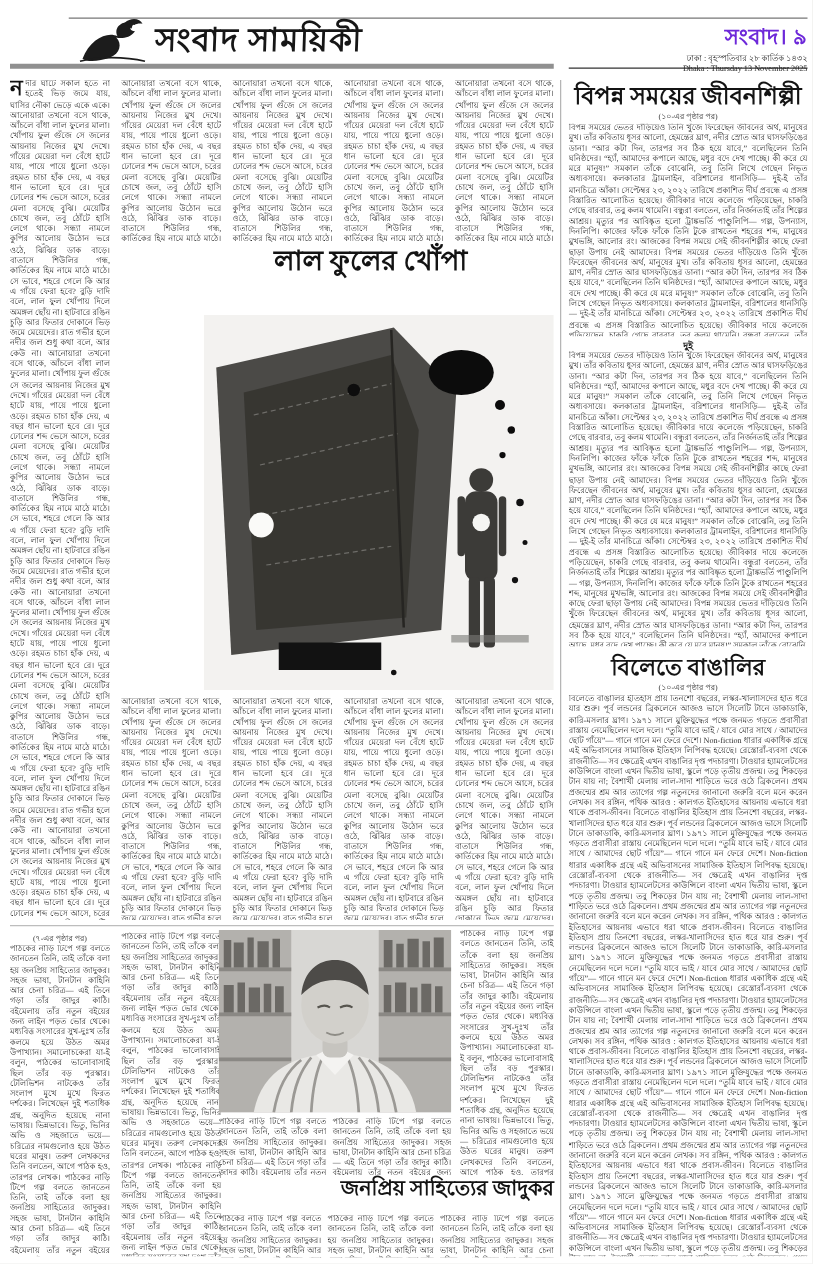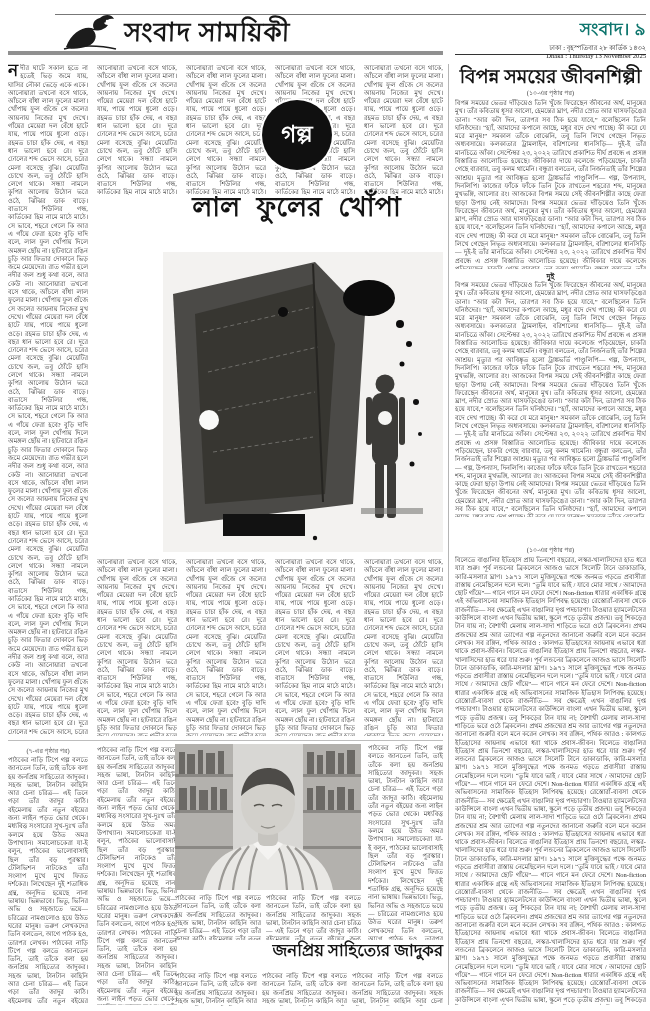--- a/index.html
+++ b/index.html
@@ -8,21 +8,21 @@
   .abs{position:absolute;}
   .rule{position:absolute;background:#777;}
   .col{position:absolute;font-size:6.5px;line-height:8.3px;text-align:justify;overflow:hidden;color:#2e2e2e;word-break:break-word;}
   .headline{position:absolute;font-weight:bold;color:#131313;text-align:center;}
   .cont-note{position:absolute;font-size:6.3px;color:#333;text-align:center;}
   .dropcap{float:left;font-size:17px;line-height:14px;font-weight:bold;margin:0 2px 0 0;color:#111;}
   .badge{position:absolute;border-radius:50%;display:flex;align-items:center;justify-content:center;
          font-weight:bold;box-shadow:0 0 0 2px #fff;}
   .divider-glyph{position:absolute;font-size:7.5px;font-weight:bold;text-align:center;color:#111;}
   .masthead-title{font-weight:bold;font-size:26px;color:#161616;letter-spacing:1px;transform:skewX(-2deg);}
-  .brand{font-weight:bold;font-size:17px;color:#0f766e;letter-spacing:.5px;}
+  .brand{font-weight:bold;font-size:17px;color:#6d28d9;letter-spacing:.5px;}
   .dateline{font-size:6.6px;color:#222;line-height:8px;}
   svg{display:block;}
 </style>
 </head>
 <body>
 
 <div id="page">
 
   <div class="rule" style="left:55px;top:14px;width:591px;height:1px;"></div>
   <div class="rule" style="left:8px;top:51px;width:435px;height:4px;background:#909090;"></div>
@@ -52,25 +52,22 @@
   <div class="col" style="left:8px;top:64px;width:80px;height:672px;">
     <span class="dropcap">ন</span><span>দীর ঘাটে সকাল হতে না হতেই ভিড় জমে যায়, ঘাসির নৌকা ভেড়ে একে একে।</span>
     <span> আনোয়ারা তখনো বসে থাকে, আঁচলে বাঁধা লাল ফুলের মালা। খোঁপায় ফুল গুঁজে সে জলের আয়নায় নিজের মুখ দেখে। গাঁয়ের মেয়েরা দল বেঁধে হাটে যায়, পায়ে পায়ে ধুলো ওড়ে। রহমত চাচা হাঁক দেয়, এ বছর ধান ভালো হবে রে। দূরে ঢোলের শব্দ ভেসে আসে, চরের মেলা বসেছে বুঝি। মেয়েটির চোখে জল, তবু ঠোঁটে হাসি লেগে থাকে। সন্ধ্যা নামলে কুপির আলোয় উঠোন ভরে ওঠে, ঝিঁঝির ডাক বাড়ে। বাতাসে শিউলির গন্ধ, কার্তিকের হিম নামে মাঠে মাঠে। সে ভাবে, শহরে গেলে কি আর এ গাঁয়ে ফেরা হবে? বুড়ি দাদি বলে, লাল ফুল খোঁপায় দিলে অমঙ্গল ছোঁয় না। হাটবারে রঙিন চুড়ি আর ফিতার দোকানে ভিড় জমে মেয়েদের। রাত গভীর হলে নদীর জল শুধু কথা বলে, আর কেউ না। আনোয়ারা তখনো বসে থাকে, আঁচলে বাঁধা লাল ফুলের মালা। খোঁপায় ফুল গুঁজে সে জলের আয়নায় নিজের মুখ দেখে। গাঁয়ের মেয়েরা দল বেঁধে হাটে যায়, পায়ে পায়ে ধুলো ওড়ে। রহমত চাচা হাঁক দেয়, এ বছর ধান ভালো হবে রে। দূরে ঢোলের শব্দ ভেসে আসে, চরের মেলা বসেছে বুঝি। মেয়েটির চোখে জল, তবু ঠোঁটে হাসি লেগে থাকে। সন্ধ্যা নামলে কুপির আলোয় উঠোন ভরে ওঠে, ঝিঁঝির ডাক বাড়ে। বাতাসে শিউলির গন্ধ, কার্তিকের হিম নামে মাঠে মাঠে। সে ভাবে, শহরে গেলে কি আর এ গাঁয়ে ফেরা হবে? বুড়ি দাদি বলে, লাল ফুল খোঁপায় দিলে অমঙ্গল ছোঁয় না। হাটবারে রঙিন চুড়ি আর ফিতার দোকানে ভিড় জমে মেয়েদের। রাত গভীর হলে নদীর জল শুধু কথা বলে, আর কেউ না। আনোয়ারা তখনো বসে থাকে, আঁচলে বাঁধা লাল ফুলের মালা। খোঁপায় ফুল গুঁজে সে জলের আয়নায় নিজের মুখ দেখে। গাঁয়ের মেয়েরা দল বেঁধে হাটে যায়, পায়ে পায়ে ধুলো ওড়ে। রহমত চাচা হাঁক দেয়, এ বছর ধান ভালো হবে রে। দূরে ঢোলের শব্দ ভেসে আসে, চরের মেলা বসেছে বুঝি। মেয়েটির চোখে জল, তবু ঠোঁটে হাসি লেগে থাকে। সন্ধ্যা নামলে কুপির আলোয় উঠোন ভরে ওঠে, ঝিঁঝির ডাক বাড়ে। বাতাসে শিউলির গন্ধ, কার্তিকের হিম নামে মাঠে মাঠে। সে ভাবে, শহরে গেলে কি আর এ গাঁয়ে ফেরা হবে? বুড়ি দাদি বলে, লাল ফুল খোঁপায় দিলে অমঙ্গল ছোঁয় না। হাটবারে রঙিন চুড়ি আর ফিতার দোকানে ভিড় জমে মেয়েদের। রাত গভীর হলে নদীর জল শুধু কথা বলে, আর কেউ না। আনোয়ারা তখনো বসে থাকে, আঁচলে বাঁধা লাল ফুলের মালা। খোঁপায় ফুল গুঁজে সে জলের আয়নায় নিজের মুখ দেখে। গাঁয়ের মেয়েরা দল বেঁধে হাটে যায়, পায়ে পায়ে ধুলো ওড়ে। রহমত চাচা হাঁক দেয়, এ বছর ধান ভালো হবে রে। দূরে ঢোলের শব্দ ভেসে আসে, চরের মেলা বসেছে বুঝি। মেয়েটির চোখে জল, তবু ঠোঁটে হাসি লেগে থাকে। সন্ধ্যা নামলে কুপির আলোয় উঠোন ভরে ওঠে, ঝিঁঝির ডাক বাড়ে। বাতাসে শিউলির গন্ধ, কার্তিকের হিম নামে মাঠে মাঠে। সে ভাবে, শহরে গেলে কি আর এ গাঁয়ে ফেরা হবে? বুড়ি দাদি বলে, লাল ফুল খোঁপায় দিলে অমঙ্গল ছোঁয় না। হাটবারে রঙিন চুড়ি আর ফিতার দোকানে ভিড় জমে মেয়েদের। রাত গভীর হলে নদীর জল শুধু কথা বলে, আর কেউ না।</span>
   </div>
 
   <div class="col" style="left:97px;top:64px;width:80px;height:132px;"> আনোয়ারা তখনো বসে থাকে, আঁচলে বাঁধা লাল ফুলের মালা। খোঁপায় ফুল গুঁজে সে জলের আয়নায় নিজের মুখ দেখে। গাঁয়ের মেয়েরা দল বেঁধে হাটে যায়, পায়ে পায়ে ধুলো ওড়ে। রহমত চাচা হাঁক দেয়, এ বছর ধান ভালো হবে রে। দূরে ঢোলের শব্দ ভেসে আসে, চরের মেলা বসেছে বুঝি। মেয়েটির চোখে জল, তবু ঠোঁটে হাসি লেগে থাকে। সন্ধ্যা নামলে কুপির আলোয় উঠোন ভরে ওঠে, ঝিঁঝির ডাক বাড়ে। বাতাসে শিউলির গন্ধ, কার্তিকের হিম নামে মাঠে মাঠে। সে ভাবে, শহরে গেলে কি আর এ গাঁয়ে ফেরা হবে? বুড়ি দাদি বলে, লাল ফুল খোঁপায় দিলে অমঙ্গল ছোঁয় না। হাটবারে রঙিন চুড়ি আর ফিতার দোকানে ভিড় জমে মেয়েদের। রাত গভীর হলে নদীর জল শুধু কথা বলে, আর কেউ না।</div>
   <div class="col" style="left:186px;top:64px;width:80px;height:132px;"> আনোয়ারা তখনো বসে থাকে, আঁচলে বাঁধা লাল ফুলের মালা। খোঁপায় ফুল গুঁজে সে জলের আয়নায় নিজের মুখ দেখে। গাঁয়ের মেয়েরা দল বেঁধে হাটে যায়, পায়ে পায়ে ধুলো ওড়ে। রহমত চাচা হাঁক দেয়, এ বছর ধান ভালো হবে রে। দূরে ঢোলের শব্দ ভেসে আসে, চরের মেলা বসেছে বুঝি। মেয়েটির চোখে জল, তবু ঠোঁটে হাসি লেগে থাকে। সন্ধ্যা নামলে কুপির আলোয় উঠোন ভরে ওঠে, ঝিঁঝির ডাক বাড়ে। বাতাসে শিউলির গন্ধ, কার্তিকের হিম নামে মাঠে মাঠে। সে ভাবে, শহরে গেলে কি আর এ গাঁয়ে ফেরা হবে? বুড়ি দাদি বলে, লাল ফুল খোঁপায় দিলে অমঙ্গল ছোঁয় না। হাটবারে রঙিন চুড়ি আর ফিতার দোকানে ভিড় জমে মেয়েদের। রাত গভীর হলে নদীর জল শুধু কথা বলে, আর কেউ না।</div>
   <div class="col" style="left:275px;top:64px;width:80px;height:132px;"> আনোয়ারা তখনো বসে থাকে, আঁচলে বাঁধা লাল ফুলের মালা। খোঁপায় ফুল গুঁজে সে জলের আয়নায় নিজের মুখ দেখে। গাঁয়ের মেয়েরা দল বেঁধে হাটে যায়, পায়ে পায়ে ধুলো ওড়ে। রহমত চাচা হাঁক দেয়, এ বছর ধান ভালো হবে রে। দূরে ঢোলের শব্দ ভেসে আসে, চরের মেলা বসেছে বুঝি। মেয়েটির চোখে জল, তবু ঠোঁটে হাসি লেগে থাকে। সন্ধ্যা নামলে কুপির আলোয় উঠোন ভরে ওঠে, ঝিঁঝির ডাক বাড়ে। বাতাসে শিউলির গন্ধ, কার্তিকের হিম নামে মাঠে মাঠে। সে ভাবে, শহরে গেলে কি আর এ গাঁয়ে ফেরা হবে? বুড়ি দাদি বলে, লাল ফুল খোঁপায় দিলে অমঙ্গল ছোঁয় না। হাটবারে রঙিন চুড়ি আর ফিতার দোকানে ভিড় জমে মেয়েদের। রাত গভীর হলে নদীর জল শুধু কথা বলে, আর কেউ না।</div>
   <div class="col" style="left:364px;top:64px;width:79px;height:132px;"> আনোয়ারা তখনো বসে থাকে, আঁচলে বাঁধা লাল ফুলের মালা। খোঁপায় ফুল গুঁজে সে জলের আয়নায় নিজের মুখ দেখে। গাঁয়ের মেয়েরা দল বেঁধে হাটে যায়, পায়ে পায়ে ধুলো ওড়ে। রহমত চাচা হাঁক দেয়, এ বছর ধান ভালো হবে রে। দূরে ঢোলের শব্দ ভেসে আসে, চরের মেলা বসেছে বুঝি। মেয়েটির চোখে জল, তবু ঠোঁটে হাসি লেগে থাকে। সন্ধ্যা নামলে কুপির আলোয় উঠোন ভরে ওঠে, ঝিঁঝির ডাক বাড়ে। বাতাসে শিউলির গন্ধ, কার্তিকের হিম নামে মাঠে মাঠে। সে ভাবে, শহরে গেলে কি আর এ গাঁয়ে ফেরা হবে? বুড়ি দাদি বলে, লাল ফুল খোঁপায় দিলে অমঙ্গল ছোঁয় না। হাটবারে রঙিন চুড়ি আর ফিতার দোকানে ভিড় জমে মেয়েদের। রাত গভীর হলে নদীর জল শুধু কথা বলে, আর কেউ না।</div>
 
-  <div class="badge" style="left:262px;top:100px;width:70px;height:70px;background:#101010;color:#ffffff;font-size:23px;">
-    <span>গল্প</span>
-  </div>
 
-  <div class="headline" style="left:150px;top:194px;width:293px;font-size:27px;line-height:30px;font-family:Liberation Mono, monospace;">লাল ফুলের খোঁপা</div>
+  <div class="headline" style="left:150px;top:194px;width:293px;font-size:22px;line-height:30px;">লাল ফুলের খোঁপা</div>
 
   <div class="abs" style="left:163px;top:252px;width:280px;height:300px;">
     <svg width="280" height="300" viewBox="0 0 280 300">
       <rect x="0" y="0" width="280" height="300" fill="#f3f2f0"></rect>
       <polygon points="10,42 152,10 202,62 190,252 22,272" fill="#4b4a47"></polygon>
       <polygon points="32,62 150,32 172,92 162,242 42,252" fill="#34332f" opacity="0.88"></polygon>
       <path d="M40 80 L150 55 M45 120 L155 95 M48 160 L152 140 M50 200 L150 185" stroke="#6e6d69" stroke-width="1" stroke-dasharray="4 3" fill="none"></path>
       <path d="M150 12 L160 250" stroke="#262522" stroke-width="2"></path>
       <circle cx="46" cy="168" r="10" fill="#fafaf8"></circle>
       <circle cx="120" cy="60" r="5" fill="#0d0d0d"></circle>
@@ -172,16 +169,17 @@
   <div class="col" style="left:175px;top:972px;width:82px;height:34px;"> পাঠকের নাড়ি টিপে গল্প বলতে জানতেন তিনি, তাই তাঁকে বলা হয় জনপ্রিয় সাহিত্যের জাদুকর। সহজ ভাষা, টানটান কাহিনি আর চেনা চরিত্র— এই তিনে গড়া তাঁর জাদুর কাঠি। বইমেলায় তাঁর নতুন বইয়ের জন্য লাইন পড়ত ভোর থেকে। মধ্যবিত্ত সংসারের সুখ-দুঃখ তাঁর কলমে হয়ে উঠত অমর উপাখ্যান। সমালোচকেরা যা-ই বলুন, পাঠকের ভালোবাসাই ছিল তাঁর বড় পুরস্কার। টেলিভিশন নাটকেও তাঁর সংলাপ মুখে মুখে ফিরত দর্শকের। লিখেছেন দুই শতাধিক গ্রন্থ, অনূদিত হয়েছে নানা ভাষায়। ভিন্নভাবে। ভিতু, ভিনির অভি ও সহজাতে ভয়ে— চরিত্রের নামগুলোও হয়ে উঠত ঘরের মানুষ। তরুণ লেখকদের তিনি বলতেন, আগে পাঠক হও, তারপর লেখক।</div>
   <div class="col" style="left:262px;top:972px;width:85px;height:34px;"> পাঠকের নাড়ি টিপে গল্প বলতে জানতেন তিনি, তাই তাঁকে বলা হয় জনপ্রিয় সাহিত্যের জাদুকর। সহজ ভাষা, টানটান কাহিনি আর চেনা চরিত্র— এই তিনে গড়া তাঁর জাদুর কাঠি। বইমেলায় তাঁর নতুন বইয়ের জন্য লাইন পড়ত ভোর থেকে। মধ্যবিত্ত সংসারের সুখ-দুঃখ তাঁর কলমে হয়ে উঠত অমর উপাখ্যান। সমালোচকেরা যা-ই বলুন, পাঠকের ভালোবাসাই ছিল তাঁর বড় পুরস্কার। টেলিভিশন নাটকেও তাঁর সংলাপ মুখে মুখে ফিরত দর্শকের। লিখেছেন দুই শতাধিক গ্রন্থ, অনূদিত হয়েছে নানা ভাষায়। ভিন্নভাবে। ভিতু, ভিনির অভি ও সহজাতে ভয়ে— চরিত্রের নামগুলোও হয়ে উঠত ঘরের মানুষ। তরুণ লেখকদের তিনি বলতেন, আগে পাঠক হও, তারপর লেখক।</div>
   <div class="col" style="left:352px;top:972px;width:91px;height:34px;"> পাঠকের নাড়ি টিপে গল্প বলতে জানতেন তিনি, তাই তাঁকে বলা হয় জনপ্রিয় সাহিত্যের জাদুকর। সহজ ভাষা, টানটান কাহিনি আর চেনা চরিত্র— এই তিনে গড়া তাঁর জাদুর কাঠি। বইমেলায় তাঁর নতুন বইয়ের জন্য লাইন পড়ত ভোর থেকে। মধ্যবিত্ত সংসারের সুখ-দুঃখ তাঁর কলমে হয়ে উঠত অমর উপাখ্যান। সমালোচকেরা যা-ই বলুন, পাঠকের ভালোবাসাই ছিল তাঁর বড় পুরস্কার। টেলিভিশন নাটকেও তাঁর সংলাপ মুখে মুখে ফিরত দর্শকের। লিখেছেন দুই শতাধিক গ্রন্থ, অনূদিত হয়েছে নানা ভাষায়। ভিন্নভাবে। ভিতু, ভিনির অভি ও সহজাতে ভয়ে— চরিত্রের নামগুলোও হয়ে উঠত ঘরের মানুষ। তরুণ লেখকদের তিনি বলতেন, আগে পাঠক হও, তারপর লেখক।</div>
 
   <div class="headline" style="left:455px;top:62px;width:191px;font-size:19px;white-space:nowrap;">বিপন্ন সময়ের জীবনশিল্পী</div>
   <div class="cont-note" style="left:455px;top:88px;width:191px;">(১০-এর পৃষ্ঠার পর)</div>
   <div class="col" style="left:455px;top:99px;width:191px;height:170px;"> বিপন্ন সময়ের ভেতর দাঁড়িয়েও তিনি খুঁজে ফিরেছেন জীবনের অর্থ, মানুষের মুখ। তাঁর কবিতায় ধূসর আলো, হেমন্তের ঘ্রাণ, নদীর স্রোত আর ঘাসফড়িঙের ডানা। “আর কটা দিন, তারপর সব ঠিক হয়ে যাবে,” বলেছিলেন তিনি ঘনিষ্ঠদের। “হ্যাঁ, আমাদের কপালে আছে, মধুর বদে দেখ পাচ্ছে। কী করে যে মরে মানুষ!” সমকাল তাঁকে বোঝেনি, তবু তিনি লিখে গেছেন নিভৃত অধ্যবসায়ে। কলকাতার ট্রামলাইন, বরিশালের ধানসিড়ি— দুই-ই তাঁর মানচিত্রে আঁকা। সেপ্টেম্বর ২৩, ২০২২ তারিখে প্রকাশিত দীর্ঘ প্রবন্ধে এ প্রসঙ্গ বিস্তারিত আলোচিত হয়েছে। জীবিকার দায়ে কলেজে পড়িয়েছেন, চাকরি গেছে বারবার, তবু কলম থামেনি। বন্ধুরা বলতেন, তাঁর নির্জনতাই তাঁর শিল্পের আশ্রয়। মৃত্যুর পর আবিষ্কৃত হলো ট্রাঙ্কভর্তি পাণ্ডুলিপি— গল্প, উপন্যাস, দিনলিপি। কাজের ফাঁকে ফাঁকে তিনি টুকে রাখতেন শহরের শব্দ, মানুষের মুখভঙ্গি, আলোর রং। আজকের বিপন্ন সময়ে সেই জীবনশিল্পীর কাছে ফেরা ছাড়া উপায় নেই আমাদের। বিপন্ন সময়ের ভেতর দাঁড়িয়েও তিনি খুঁজে ফিরেছেন জীবনের অর্থ, মানুষের মুখ। তাঁর কবিতায় ধূসর আলো, হেমন্তের ঘ্রাণ, নদীর স্রোত আর ঘাসফড়িঙের ডানা। “আর কটা দিন, তারপর সব ঠিক হয়ে যাবে,” বলেছিলেন তিনি ঘনিষ্ঠদের। “হ্যাঁ, আমাদের কপালে আছে, মধুর বদে দেখ পাচ্ছে। কী করে যে মরে মানুষ!” সমকাল তাঁকে বোঝেনি, তবু তিনি লিখে গেছেন নিভৃত অধ্যবসায়ে। কলকাতার ট্রামলাইন, বরিশালের ধানসিড়ি— দুই-ই তাঁর মানচিত্রে আঁকা। সেপ্টেম্বর ২৩, ২০২২ তারিখে প্রকাশিত দীর্ঘ প্রবন্ধে এ প্রসঙ্গ বিস্তারিত আলোচিত হয়েছে। জীবিকার দায়ে কলেজে পড়িয়েছেন, চাকরি গেছে বারবার, তবু কলম থামেনি। বন্ধুরা বলতেন, তাঁর নির্জনতাই তাঁর শিল্পের আশ্রয়। মৃত্যুর পর আবিষ্কৃত হলো ট্রাঙ্কভর্তি পাণ্ডুলিপি— গল্প, উপন্যাস, দিনলিপি। কাজের ফাঁকে ফাঁকে তিনি টুকে রাখতেন শহরের শব্দ, মানুষের মুখভঙ্গি, আলোর রং। আজকের বিপন্ন সময়ে সেই জীবনশিল্পীর কাছে ফেরা ছাড়া উপায় নেই আমাদের।</div>
   <div class="divider-glyph" style="left:455px;top:271px;width:191px;">দুই</div>
   <div class="col" style="left:455px;top:281px;width:191px;height:236px;"> বিপন্ন সময়ের ভেতর দাঁড়িয়েও তিনি খুঁজে ফিরেছেন জীবনের অর্থ, মানুষের মুখ। তাঁর কবিতায় ধূসর আলো, হেমন্তের ঘ্রাণ, নদীর স্রোত আর ঘাসফড়িঙের ডানা। “আর কটা দিন, তারপর সব ঠিক হয়ে যাবে,” বলেছিলেন তিনি ঘনিষ্ঠদের। “হ্যাঁ, আমাদের কপালে আছে, মধুর বদে দেখ পাচ্ছে। কী করে যে মরে মানুষ!” সমকাল তাঁকে বোঝেনি, তবু তিনি লিখে গেছেন নিভৃত অধ্যবসায়ে। কলকাতার ট্রামলাইন, বরিশালের ধানসিড়ি— দুই-ই তাঁর মানচিত্রে আঁকা। সেপ্টেম্বর ২৩, ২০২২ তারিখে প্রকাশিত দীর্ঘ প্রবন্ধে এ প্রসঙ্গ বিস্তারিত আলোচিত হয়েছে। জীবিকার দায়ে কলেজে পড়িয়েছেন, চাকরি গেছে বারবার, তবু কলম থামেনি। বন্ধুরা বলতেন, তাঁর নির্জনতাই তাঁর শিল্পের আশ্রয়। মৃত্যুর পর আবিষ্কৃত হলো ট্রাঙ্কভর্তি পাণ্ডুলিপি— গল্প, উপন্যাস, দিনলিপি। কাজের ফাঁকে ফাঁকে তিনি টুকে রাখতেন শহরের শব্দ, মানুষের মুখভঙ্গি, আলোর রং। আজকের বিপন্ন সময়ে সেই জীবনশিল্পীর কাছে ফেরা ছাড়া উপায় নেই আমাদের। বিপন্ন সময়ের ভেতর দাঁড়িয়েও তিনি খুঁজে ফিরেছেন জীবনের অর্থ, মানুষের মুখ। তাঁর কবিতায় ধূসর আলো, হেমন্তের ঘ্রাণ, নদীর স্রোত আর ঘাসফড়িঙের ডানা। “আর কটা দিন, তারপর সব ঠিক হয়ে যাবে,” বলেছিলেন তিনি ঘনিষ্ঠদের। “হ্যাঁ, আমাদের কপালে আছে, মধুর বদে দেখ পাচ্ছে। কী করে যে মরে মানুষ!” সমকাল তাঁকে বোঝেনি, তবু তিনি লিখে গেছেন নিভৃত অধ্যবসায়ে। কলকাতার ট্রামলাইন, বরিশালের ধানসিড়ি— দুই-ই তাঁর মানচিত্রে আঁকা। সেপ্টেম্বর ২৩, ২০২২ তারিখে প্রকাশিত দীর্ঘ প্রবন্ধে এ প্রসঙ্গ বিস্তারিত আলোচিত হয়েছে। জীবিকার দায়ে কলেজে পড়িয়েছেন, চাকরি গেছে বারবার, তবু কলম থামেনি। বন্ধুরা বলতেন, তাঁর নির্জনতাই তাঁর শিল্পের আশ্রয়। মৃত্যুর পর আবিষ্কৃত হলো ট্রাঙ্কভর্তি পাণ্ডুলিপি— গল্প, উপন্যাস, দিনলিপি। কাজের ফাঁকে ফাঁকে তিনি টুকে রাখতেন শহরের শব্দ, মানুষের মুখভঙ্গি, আলোর রং। আজকের বিপন্ন সময়ে সেই জীবনশিল্পীর কাছে ফেরা ছাড়া উপায় নেই আমাদের। বিপন্ন সময়ের ভেতর দাঁড়িয়েও তিনি খুঁজে ফিরেছেন জীবনের অর্থ, মানুষের মুখ। তাঁর কবিতায় ধূসর আলো, হেমন্তের ঘ্রাণ, নদীর স্রোত আর ঘাসফড়িঙের ডানা। “আর কটা দিন, তারপর সব ঠিক হয়ে যাবে,” বলেছিলেন তিনি ঘনিষ্ঠদের। “হ্যাঁ, আমাদের কপালে আছে, মধুর বদে দেখ পাচ্ছে। কী করে যে মরে মানুষ!” সমকাল তাঁকে বোঝেনি, তবু তিনি লিখে গেছেন নিভৃত অধ্যবসায়ে। কলকাতার ট্রামলাইন, বরিশালের ধানসিড়ি— দুই-ই তাঁর মানচিত্রে আঁকা। সেপ্টেম্বর ২৩, ২০২২ তারিখে প্রকাশিত দীর্ঘ প্রবন্ধে এ প্রসঙ্গ বিস্তারিত আলোচিত হয়েছে। জীবিকার দায়ে কলেজে পড়িয়েছেন, চাকরি গেছে বারবার, তবু কলম থামেনি। বন্ধুরা বলতেন, তাঁর নির্জনতাই তাঁর শিল্পের আশ্রয়। মৃত্যুর পর আবিষ্কৃত হলো ট্রাঙ্কভর্তি পাণ্ডুলিপি— গল্প, উপন্যাস, দিনলিপি। কাজের ফাঁকে ফাঁকে তিনি টুকে রাখতেন শহরের শব্দ, মানুষের মুখভঙ্গি, আলোর রং। আজকের বিপন্ন সময়ে সেই জীবনশিল্পীর কাছে ফেরা ছাড়া উপায় নেই আমাদের।</div>
 
+  <div class="headline" style="left:455px;top:520px;width:191px;font-size:18px;white-space:nowrap;">বিলেতে বাঙালির</div>
   <div class="cont-note" style="left:455px;top:545px;width:191px;">(১০-এর পৃষ্ঠার পর)</div>
   <div class="col" style="left:455px;top:556px;width:191px;height:449px;"> বিলেতে বাঙালির ইতিহাস প্রায় তিনশো বছরের, লস্কর-খালাসিদের হাত ধরে যার শুরু। পূর্ব লন্ডনের ব্রিকলেনে আজও ভাসে সিলেটি টানে ডাকাডাকি, কারি-মসলার ঘ্রাণ। ১৯৭১ সালে মুক্তিযুদ্ধের পক্ষে জনমত গড়তে প্রবাসীরা রাস্তায় নেমেছিলেন দলে দলে। “তুমি যাবে ভাই / যাবে মোর সাথে / আমাদের ছোট গাঁয়ে”— গানে গানে মন ফেরে দেশে। Non-fiction ধারার একাধিক গ্রন্থে এই অভিবাসনের সামাজিক ইতিহাস লিপিবদ্ধ হয়েছে। রেস্তোরাঁ-ব্যবসা থেকে রাজনীতি— সব ক্ষেত্রেই এখন বাঙালির দৃপ্ত পদচারণা। টাওয়ার হ্যামলেটসের কাউন্সিলে বাংলা এখন দ্বিতীয় ভাষা, স্কুলে পড়ে তৃতীয় প্রজন্ম। তবু শিকড়ের টান যায় না; বৈশাখী মেলায় লাল-সাদা শাড়িতে ভরে ওঠে ব্রিকলেন। প্রথম প্রজন্মের শ্রম আর ত্যাগের গল্প নতুনদের জানানো জরুরি বলে মনে করেন লেখক। সব রঙ্গিন, পথিক আরও : কালগত ইতিহাসের আয়নায় এভাবে ধরা থাকে প্রবাস-জীবন। বিলেতে বাঙালির ইতিহাস প্রায় তিনশো বছরের, লস্কর-খালাসিদের হাত ধরে যার শুরু। পূর্ব লন্ডনের ব্রিকলেনে আজও ভাসে সিলেটি টানে ডাকাডাকি, কারি-মসলার ঘ্রাণ। ১৯৭১ সালে মুক্তিযুদ্ধের পক্ষে জনমত গড়তে প্রবাসীরা রাস্তায় নেমেছিলেন দলে দলে। “তুমি যাবে ভাই / যাবে মোর সাথে / আমাদের ছোট গাঁয়ে”— গানে গানে মন ফেরে দেশে। Non-fiction ধারার একাধিক গ্রন্থে এই অভিবাসনের সামাজিক ইতিহাস লিপিবদ্ধ হয়েছে। রেস্তোরাঁ-ব্যবসা থেকে রাজনীতি— সব ক্ষেত্রেই এখন বাঙালির দৃপ্ত পদচারণা। টাওয়ার হ্যামলেটসের কাউন্সিলে বাংলা এখন দ্বিতীয় ভাষা, স্কুলে পড়ে তৃতীয় প্রজন্ম। তবু শিকড়ের টান যায় না; বৈশাখী মেলায় লাল-সাদা শাড়িতে ভরে ওঠে ব্রিকলেন। প্রথম প্রজন্মের শ্রম আর ত্যাগের গল্প নতুনদের জানানো জরুরি বলে মনে করেন লেখক। সব রঙ্গিন, পথিক আরও : কালগত ইতিহাসের আয়নায় এভাবে ধরা থাকে প্রবাস-জীবন। বিলেতে বাঙালির ইতিহাস প্রায় তিনশো বছরের, লস্কর-খালাসিদের হাত ধরে যার শুরু। পূর্ব লন্ডনের ব্রিকলেনে আজও ভাসে সিলেটি টানে ডাকাডাকি, কারি-মসলার ঘ্রাণ। ১৯৭১ সালে মুক্তিযুদ্ধের পক্ষে জনমত গড়তে প্রবাসীরা রাস্তায় নেমেছিলেন দলে দলে। “তুমি যাবে ভাই / যাবে মোর সাথে / আমাদের ছোট গাঁয়ে”— গানে গানে মন ফেরে দেশে। Non-fiction ধারার একাধিক গ্রন্থে এই অভিবাসনের সামাজিক ইতিহাস লিপিবদ্ধ হয়েছে। রেস্তোরাঁ-ব্যবসা থেকে রাজনীতি— সব ক্ষেত্রেই এখন বাঙালির দৃপ্ত পদচারণা। টাওয়ার হ্যামলেটসের কাউন্সিলে বাংলা এখন দ্বিতীয় ভাষা, স্কুলে পড়ে তৃতীয় প্রজন্ম। তবু শিকড়ের টান যায় না; বৈশাখী মেলায় লাল-সাদা শাড়িতে ভরে ওঠে ব্রিকলেন। প্রথম প্রজন্মের শ্রম আর ত্যাগের গল্প নতুনদের জানানো জরুরি বলে মনে করেন লেখক। সব রঙ্গিন, পথিক আরও : কালগত ইতিহাসের আয়নায় এভাবে ধরা থাকে প্রবাস-জীবন। বিলেতে বাঙালির ইতিহাস প্রায় তিনশো বছরের, লস্কর-খালাসিদের হাত ধরে যার শুরু। পূর্ব লন্ডনের ব্রিকলেনে আজও ভাসে সিলেটি টানে ডাকাডাকি, কারি-মসলার ঘ্রাণ। ১৯৭১ সালে মুক্তিযুদ্ধের পক্ষে জনমত গড়তে প্রবাসীরা রাস্তায় নেমেছিলেন দলে দলে। “তুমি যাবে ভাই / যাবে মোর সাথে / আমাদের ছোট গাঁয়ে”— গানে গানে মন ফেরে দেশে। Non-fiction ধারার একাধিক গ্রন্থে এই অভিবাসনের সামাজিক ইতিহাস লিপিবদ্ধ হয়েছে। রেস্তোরাঁ-ব্যবসা থেকে রাজনীতি— সব ক্ষেত্রেই এখন বাঙালির দৃপ্ত পদচারণা। টাওয়ার হ্যামলেটসের কাউন্সিলে বাংলা এখন দ্বিতীয় ভাষা, স্কুলে পড়ে তৃতীয় প্রজন্ম। তবু শিকড়ের টান যায় না; বৈশাখী মেলায় লাল-সাদা শাড়িতে ভরে ওঠে ব্রিকলেন। প্রথম প্রজন্মের শ্রম আর ত্যাগের গল্প নতুনদের জানানো জরুরি বলে মনে করেন লেখক। সব রঙ্গিন, পথিক আরও : কালগত ইতিহাসের আয়নায় এভাবে ধরা থাকে প্রবাস-জীবন। বিলেতে বাঙালির ইতিহাস প্রায় তিনশো বছরের, লস্কর-খালাসিদের হাত ধরে যার শুরু। পূর্ব লন্ডনের ব্রিকলেনে আজও ভাসে সিলেটি টানে ডাকাডাকি, কারি-মসলার ঘ্রাণ। ১৯৭১ সালে মুক্তিযুদ্ধের পক্ষে জনমত গড়তে প্রবাসীরা রাস্তায় নেমেছিলেন দলে দলে। “তুমি যাবে ভাই / যাবে মোর সাথে / আমাদের ছোট গাঁয়ে”— গানে গানে মন ফেরে দেশে। Non-fiction ধারার একাধিক গ্রন্থে এই অভিবাসনের সামাজিক ইতিহাস লিপিবদ্ধ হয়েছে। রেস্তোরাঁ-ব্যবসা থেকে রাজনীতি— সব ক্ষেত্রেই এখন বাঙালির দৃপ্ত পদচারণা। টাওয়ার হ্যামলেটসের কাউন্সিলে বাংলা এখন দ্বিতীয় ভাষা, স্কুলে পড়ে তৃতীয় প্রজন্ম। তবু শিকড়ের টান যায় না; বৈশাখী মেলায় লাল-সাদা শাড়িতে ভরে ওঠে ব্রিকলেন। প্রথম প্রজন্মের শ্রম আর ত্যাগের গল্প নতুনদের জানানো জরুরি বলে মনে করেন লেখক। সব রঙ্গিন, পথিক আরও : কালগত ইতিহাসের আয়নায় এভাবে ধরা থাকে প্রবাস-জীবন।</div>
 
 </div>
 
 </body></html>

